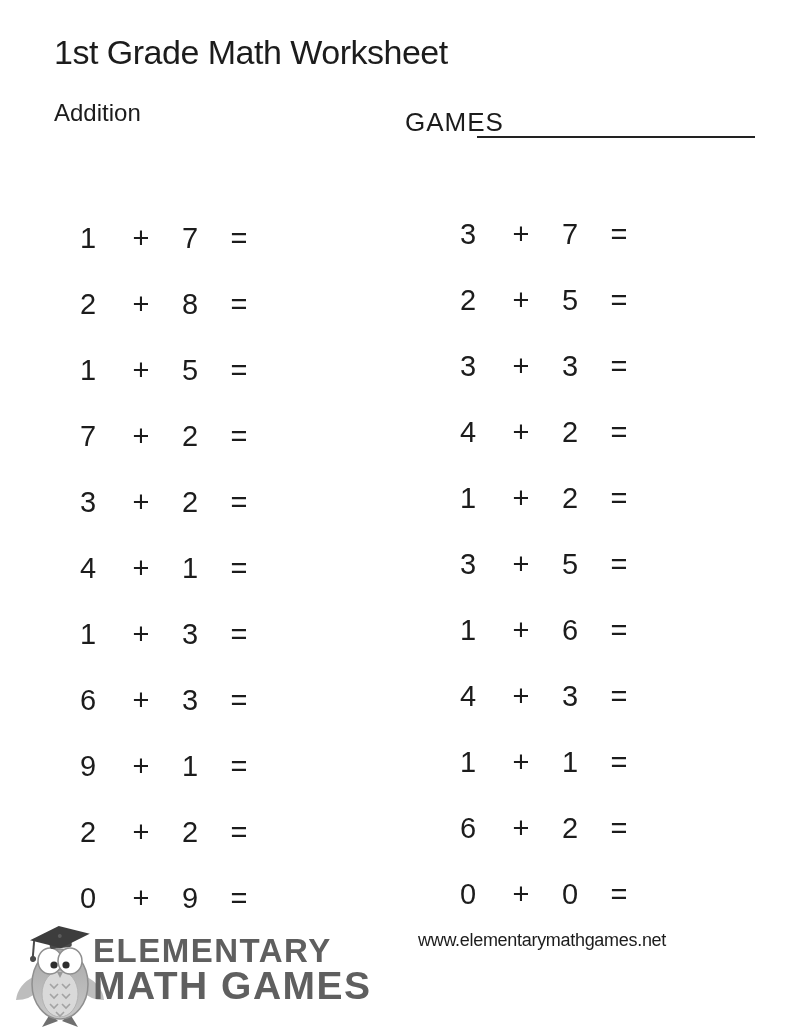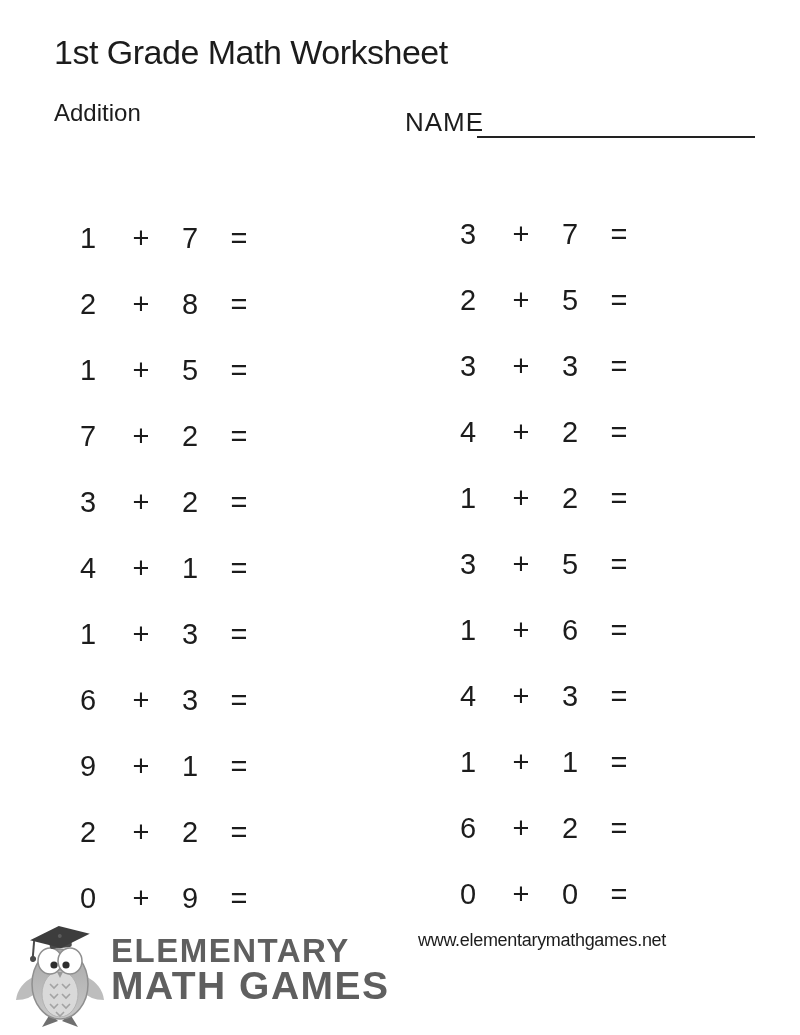--- a/index.html
+++ b/index.html
@@ -67,21 +67,20 @@
     height: 106px;
   }
   .logo-text {
     position: absolute;
     left: 93px;
     top: 934px;
     line-height: 1;
     font-weight: bold;
     color: #5f5f5f;
     white-space: nowrap;
-    margin-left: 18px;
   }
   .logo-line1 { font-size: 33px; letter-spacing: 1.5px; }
   .logo-line2 { font-size: 39px; letter-spacing: 1.5px; margin-top: -1px; }
   .website {
     position: absolute;
     left: 418px;
     top: 930px;
     font-size: 18px;
     letter-spacing: -0.3px;
     white-space: nowrap;
@@ -89,21 +88,21 @@
 </style>
 </head>
 <body>
 
 <div class="page">
 
   <div class="title">1st Grade Math Worksheet</div>
 
   <div class="subtitle">Addition</div>
 
-  <div class="name-label">NAME</div>
+  <div class="name-label">GAMES</div>
   <div class="name-line"></div>
 
   <div class="prob-col prob-col-left" id="col-left">
       <div class="prob-row">
         <span>1</span>
         <span>+</span>
         <span>7</span>
         <span>=</span>
       </div>
       <div class="prob-row">

